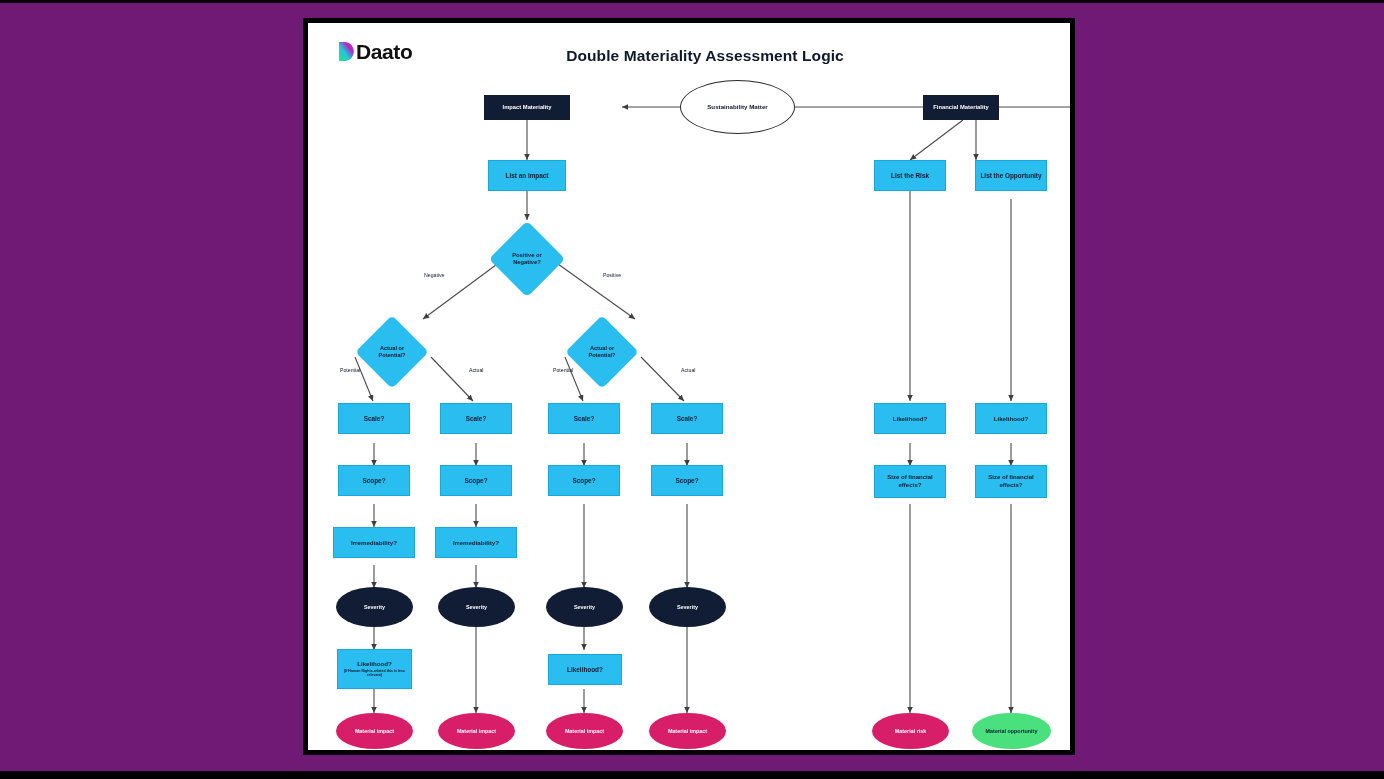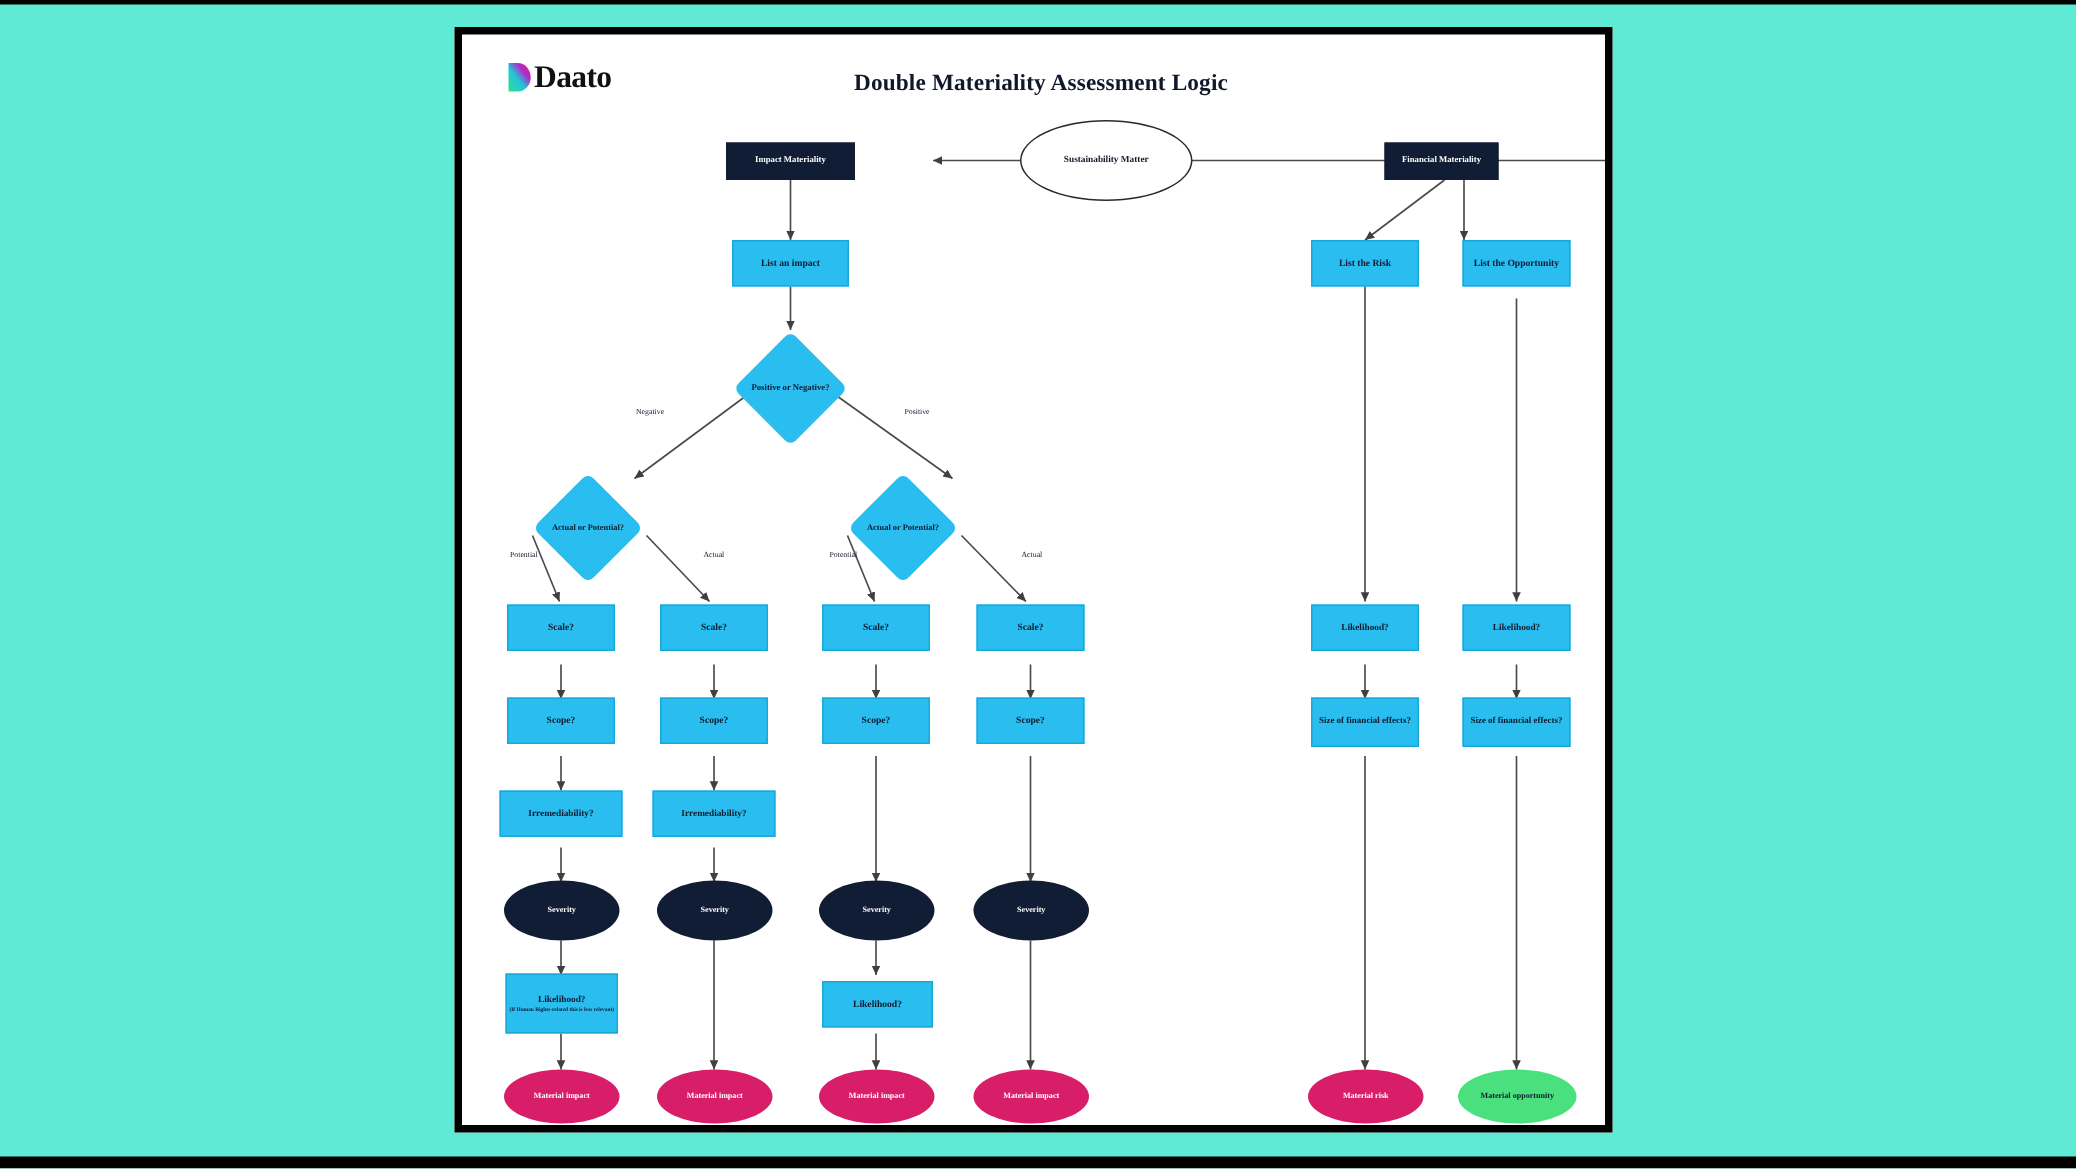--- a/index.html
+++ b/index.html
@@ -1,37 +1,37 @@
 <!DOCTYPE html>
 <html><head>
 <meta charset="utf-8">
 <style>
   html,body{margin:0;padding:0;background:#ffffff;}
   body{width:1384px;height:779px;overflow:hidden;font-family:"Liberation Sans",sans-serif;}
 
-  #stage{position:relative;width:1384px;height:779px;background:#5eead4;font-family:Liberation Serif, serif;}
+  #stage{position:relative;width:1384px;height:779px;background:#701a75;}
 
   
   .capture-strip{position:absolute;left:0;width:1384px;background:#000000;}
   #strip-top{top:0;height:3px;}
   #strip-bottom{top:771px;height:8px;}
 
   
   #slide-frame{
     position:absolute;left:303px;top:18px;width:772px;height:737px;
     background:#ffffff;border:5px solid #000000;box-sizing:border-box;
   }
 
   
   #brand{position:absolute;left:30px;top:18px;display:flex;align-items:center;gap:1px;}
   #brand-mark{width:17px;height:21px;position:relative;}
   #brand-mark svg{display:block;}
   #brand-word{font-size:21px;font-weight:bold;color:#111111;letter-spacing:-0.4px;line-height:21px;}
   #slide-title{
-    position:absolute;left:0;top:24px;width:772px;text-align:center;
+    position:absolute;left:11px;top:24px;width:772px;text-align:center;
     font-size:15.5px;font-weight:bold;color:#10182b;letter-spacing:0.1px;
   }
 
   
   #edges{position:absolute;left:0;top:0;width:762px;height:727px;}
 
   
   .node{position:absolute;box-sizing:border-box;display:flex;align-items:center;
         justify-content:center;text-align:center;line-height:1.18;}
   .node .t{display:block;}

